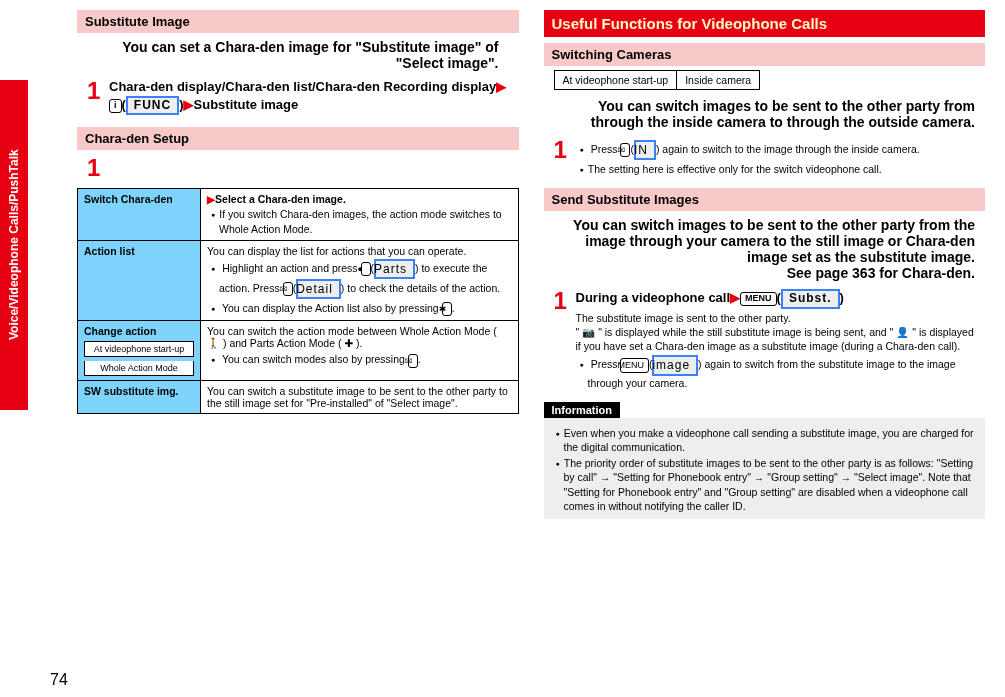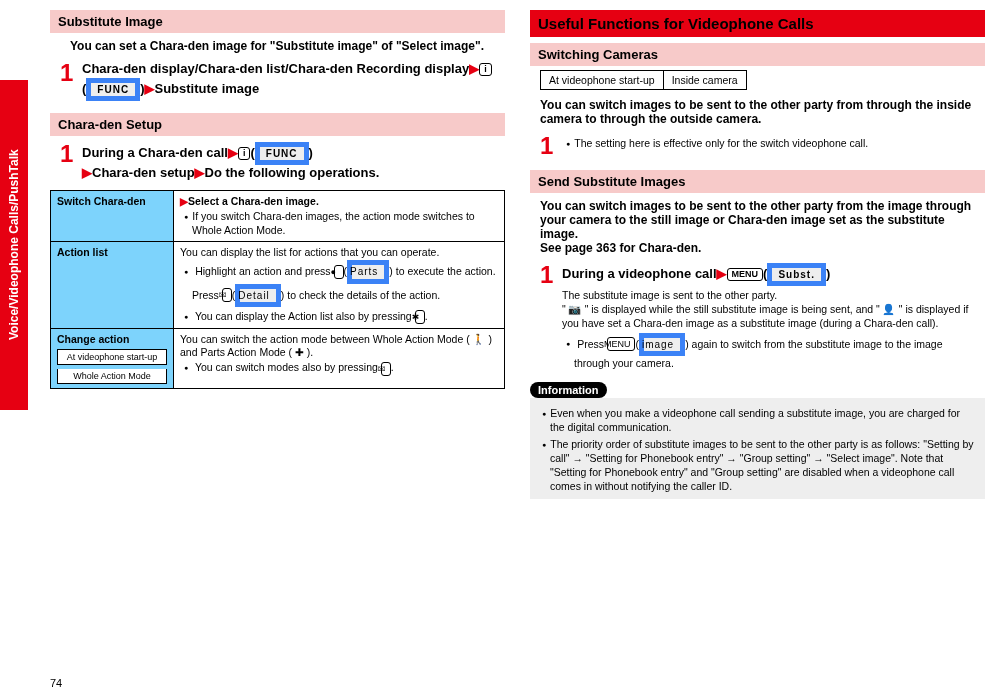--- a/index.html
+++ b/index.html
@@ -30,49 +30,50 @@
   font-weight: bold;
   font-size: 12px;
   padding: 8px 0;
   box-sizing: border-box;
   display: flex;
   align-items: center;
   justify-content: center;
 }
 .content {
   display: flex;
-  padding: 10px 20px 10px 50px;
+  padding: 10px 20px 10px 77px;
   gap: 25px;
   width: 100%;
   box-sizing: border-box;
 }
 .col {
   flex: 1;
   min-width: 0;
 }
 .pink-header {
   background: #f7cac9;
   color: #000;
   font-weight: bold;
   padding: 4px 8px;
   font-size: 13px;
   margin-bottom: 4px;
 }
 .red-header {
   background: #e60012;
-  color: #000000;
+  color: #fef9c3;
   font-weight: bold;
   padding: 5px 8px;
   font-size: 15px;
   margin-bottom: 6px;
 }
 .subtitle {
   font-weight: bold;
-  font-size: 12px;
+  font-size: 14px;
   padding: 2px 20px 6px 20px;
+  text-align: right;
 }
 .step {
   display: flex;
   gap: 4px;
   padding: 2px 10px;
 }
 .step-num {
   color: #e60012;
   font-size: 24px;
   font-weight: bold;
@@ -95,23 +96,23 @@
   display: inline-block;
   border: 1px solid #000;
   border-radius: 3px;
   padding: 0 4px;
   font-size: 9px;
   background: #fff;
   vertical-align: middle;
 }
 .icon-label {
   display: inline-block;
-  border: 5px solid #3b82f6;
+  border: 2px solid #3b82f6;
   padding: 0 6px;
-  font-size: 10px;
+  font-size: 12px;
   background: #eee;
   letter-spacing: 1px;
   vertical-align: middle;
 }
 .bullet {
   padding-left: 12px;
   text-indent: -8px;
   font-size: 10.5px;
   line-height: 1.35;
   margin-top: 2px;
@@ -148,41 +149,40 @@
   background: white;
   font-weight: normal;
 }
 .info-header {
   background: #000;
   color: white;
   font-weight: bold;
   padding: 2px 8px;
   font-size: 11px;
   display: inline-block;
-  border-radius: 8px;
 }
 .info-box {
   background: #eee;
   padding: 6px 8px;
   font-size: 10.5px;
 }
 .camera-table {
   border-collapse: collapse;
   font-size: 10.5px;
   margin: 4px 10px 6px 10px;
 }
 .camera-table td {
   border: 1px solid #000;
   padding: 3px 8px;
 }
 .page-num {
   position: absolute;
   bottom: 8px;
   left: 50px;
-  font-size: 11px;
+  font-size: 16px;
 }
 .desc {
   font-size: 10.5px;
   line-height: 1.35;
 }
 </style>
 </head>
 <body>
 
 <div class="page">
@@ -201,26 +201,20 @@
           <div class="step-title">
             <span>Chara-den display/Chara-den list/Chara-den Recording display</span><span class="red-arrow">▶</span><span class="icon-key">i</span>(<span class="icon-label">FUNC</span>)<span class="red-arrow">▶</span><span>Substitute image</span>
           </div>
         </div>
       </div>
 
       <div class="pink-header" style="margin-top:10px">Chara-den Setup</div>
 
       <div class="step">
         <div class="step-num">1</div>
-        <div class="step-body">
-          <div class="step-title">
-            <span>During a Chara-den call</span><span class="red-arrow">▶</span><span class="icon-key">i</span>(<span class="icon-label">FUNC</span>)<br>
-            <span class="red-arrow">▶</span><span>Chara-den setup</span><span class="red-arrow">▶</span><span>Do the following operations.</span>
-          </div>
-        </div>
       </div>
 
       <table class="ops">
         <tbody>
             <tr>
           <td class="label">Switch Chara-den</td>
           <td>
             <span class="red-arrow">▶</span><b>Select a Chara-den image.</b>
             <div class="bullet">If you switch Chara-den images, the action mode switches to Whole Action Mode.</div>
           </td>
@@ -243,20 +237,24 @@
             <div class="sub-box">At videophone start-up</div>
             <div class="sub-box" style="border-top:none">Whole Action Mode</div>
           </td>
           <td>
             <span>You can switch the action mode between Whole Action Mode ( 🚶 ) and Parts Action Mode ( ✚ ).</span>
             <div class="bullet">
               <span>You can switch modes also by pressing </span><span class="icon-key">✉</span>.
             </div>
           </td>
         </tr>
+        <tr>
+          <td class="label">SW substitute img.</td>
+          <td>You can switch a substitute image to be sent to the other party to the still image set for "Pre-installed" of "Select image".</td>
+        </tr>
       </tbody>
         </table>
     </div>
 
     <div class="col">
 
       <div class="red-header">Useful Functions for Videophone Calls</div>
 
       <div class="pink-header">Switching Cameras</div>
       <table class="camera-table">
@@ -265,20 +263,23 @@
           <td>At videophone start-up</td>
           <td>Inside camera</td>
         </tr>
       </tbody>
         </table>
       <div class="subtitle" style="padding-left:10px;padding-right:10px">You can switch images to be sent to the other party from through the inside camera to through the outside camera.</div>
 
       <div class="step">
         <div class="step-num">1</div>
         <div class="step-body">
+          <div class="bullet desc">
+            <span>Press </span><span class="icon-key">✉</span>(<span class="icon-label">IN</span>)<span> again to switch to the image through the inside camera.</span>
+          </div>
           <div class="bullet desc">The setting here is effective only for the switch videophone call.</div>
         </div>
       </div>
 
       <div class="pink-header" style="margin-top:10px">Send Substitute Images</div>
       <div class="subtitle" style="padding-left:10px;padding-right:10px">
         <span>You can switch images to be sent to the other party from the image through your camera to the still image or Chara-den image set as the substitute image.</span><br>
         <span>See page 363 for Chara-den.</span>
       </div>
 

